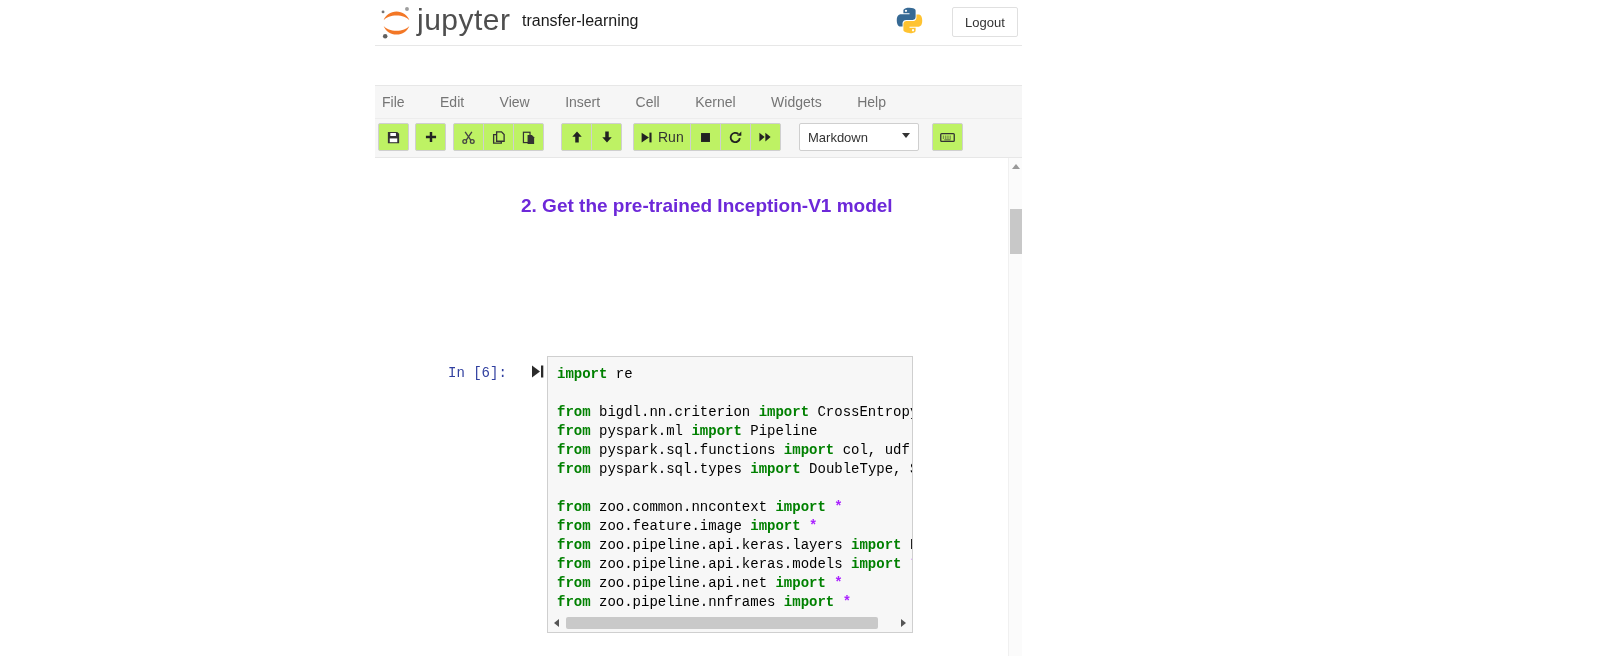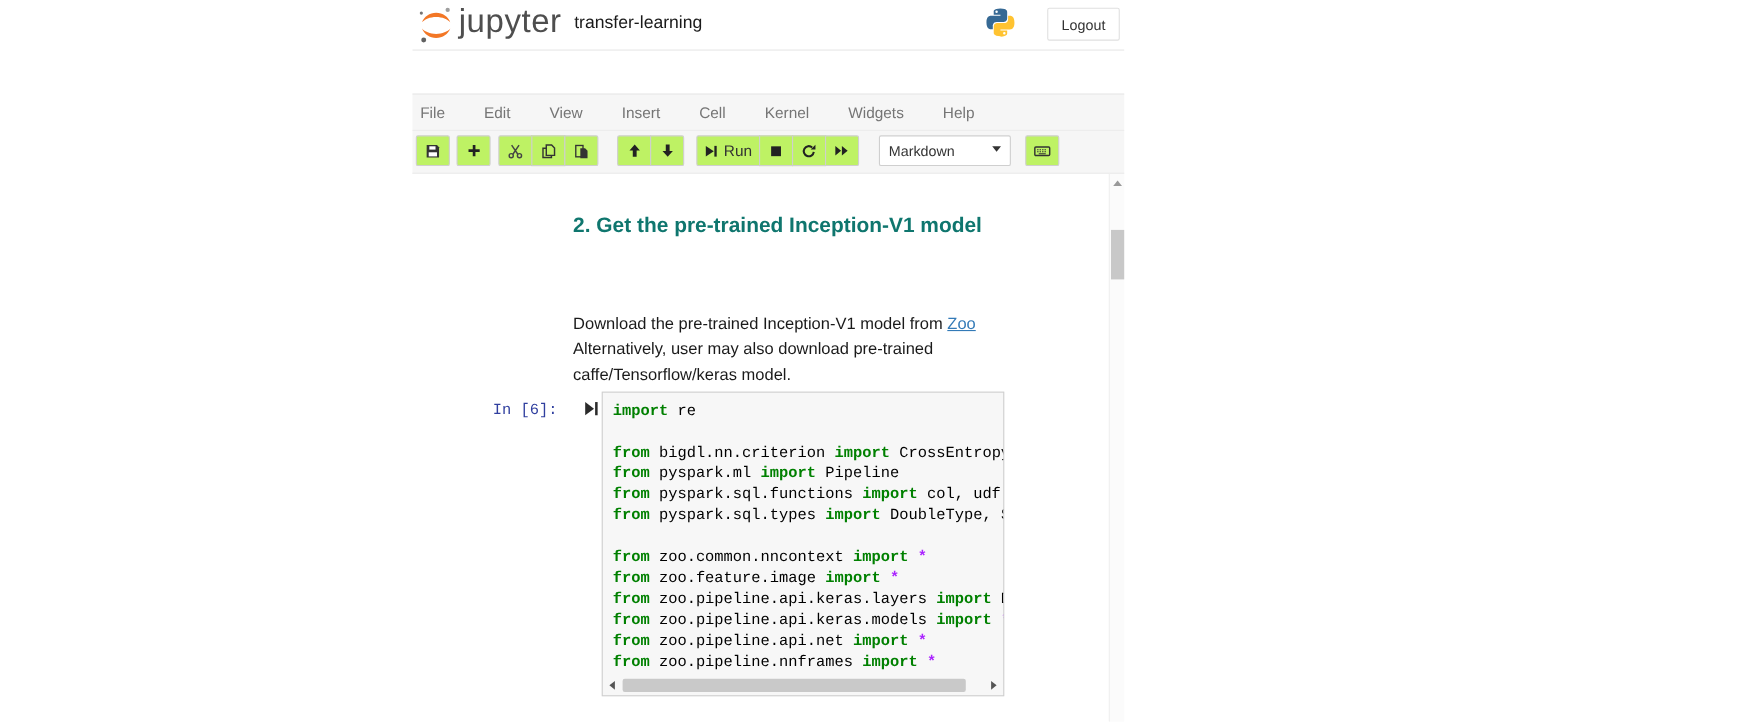--- a/index.html
+++ b/index.html
@@ -46,21 +46,21 @@
   .run-btn { gap:5px; }
   .cell-type { position:absolute; left:424px; width:120px; height:28px; background:#fff;
       border:1px solid #cfcfcf; border-radius:2px; font-size:13px; color:#333;
       display:flex; align-items:center; padding-left:8px; cursor:pointer; }
   .caret { position:absolute; right:8px; top:9px; width:0; height:0;
       border-left:4px solid transparent; border-right:4px solid transparent; border-top:5px solid #333; }
 
   
   .content { position:absolute; top:158px; left:0; width:633px; bottom:0; background:#fff; }
   .md-heading { position:absolute; left:146px; top:37px; width:400px; font-size:19px; font-weight:bold;
-      color:#0f766e; line-height:21px; }
+      color:#6d28d9; line-height:21px; }
   .md-para { position:absolute; left:146px; top:110px; width:400px; font-size:15px; color:#1a1a1a;
       line-height:23px; }
   .md-link { color:#337ab7; text-decoration:underline; cursor:pointer; }
 
   .in-prompt { position:absolute; left:73px; top:207px; font-family:"Liberation Mono","DejaVu Sans Mono",monospace;
       font-size:14px; color:#303F9F; white-space:pre; }
   .cell-run-icon { position:absolute; left:156px; top:206px; }
   .code-box { position:absolute; left:172px; top:198px; width:366px; height:277px;
       background:#f7f7f7; border:1px solid #cfcfcf; overflow:hidden; }
   .code-pre { margin:0; padding:8px 0 0 9px; font-family:"Liberation Mono","DejaVu Sans Mono",monospace;
@@ -207,21 +207,20 @@
             <path d="M3 6h1.4v1H3zm2.4 0h1.4v1H5.4zm2.4 0h1.4v1H7.8zm2.4 0h1.4v1h-1.4zM3 8h1.4v1H3zm2.4 0h1.4v1H5.4zm2.4 0h1.4v1H7.8zm2.4 0h1.4v1h-1.4zM4.6 10h6.8v1H4.6z" fill="#333"></path>
           </svg>
       </button>
     </div>
   </div>
 
   <div class="content">
 
     <div class="md-heading">2. Get the pre-trained Inception-V1 model</div>
 
-    <p class="md-para"><span>Download the pre-trained Inception-V1 model from </span><a class="md-link">Zoo</a><span> Alternatively, user may also download pre-trained caffe/Tensorflow/keras model.</span></p>
 
     <div class="in-prompt">In [6]:</div>
 
     <svg class="cell-run-icon" width="13" height="15" viewBox="0 0 13 15">
         <path d="M1 1.5l8 6-8 6z" fill="#2b2b2b"></path>
         <rect x="10" y="1.5" width="2.3" height="12" fill="#2b2b2b"></rect>
       </svg>
 
     <div class="code-box">
       <pre class="code-pre"><div class="code-line"><span class="tok-kw">import</span><span class="tok-plain"> re</span></div><div class="code-line"> </div><div class="code-line"><span class="tok-kw">from</span><span class="tok-plain"> bigdl.nn.criterion </span><span class="tok-kw">import</span><span class="tok-plain"> CrossEntropyCriterion</span></div><div class="code-line"><span class="tok-kw">from</span><span class="tok-plain"> pyspark.ml </span><span class="tok-kw">import</span><span class="tok-plain"> Pipeline</span></div><div class="code-line"><span class="tok-kw">from</span><span class="tok-plain"> pyspark.sql.functions </span><span class="tok-kw">import</span><span class="tok-plain"> col, udf</span></div><div class="code-line"><span class="tok-kw">from</span><span class="tok-plain"> pyspark.sql.types </span><span class="tok-kw">import</span><span class="tok-plain"> DoubleType, StringType</span></div><div class="code-line"> </div><div class="code-line"><span class="tok-kw">from</span><span class="tok-plain"> zoo.common.nncontext </span><span class="tok-kw">import</span><span class="tok-plain"> </span><span class="tok-op">*</span></div><div class="code-line"><span class="tok-kw">from</span><span class="tok-plain"> zoo.feature.image </span><span class="tok-kw">import</span><span class="tok-plain"> </span><span class="tok-op">*</span></div><div class="code-line"><span class="tok-kw">from</span><span class="tok-plain"> zoo.pipeline.api.keras.layers </span><span class="tok-kw">import</span><span class="tok-plain"> Dense,</span></div><div class="code-line"><span class="tok-kw">from</span><span class="tok-plain"> zoo.pipeline.api.keras.models </span><span class="tok-kw">import</span><span class="tok-plain"> </span><span class="tok-op">*</span></div><div class="code-line"><span class="tok-kw">from</span><span class="tok-plain"> zoo.pipeline.api.net </span><span class="tok-kw">import</span><span class="tok-plain"> </span><span class="tok-op">*</span></div><div class="code-line"><span class="tok-kw">from</span><span class="tok-plain"> zoo.pipeline.nnframes </span><span class="tok-kw">import</span><span class="tok-plain"> </span><span class="tok-op">*</span></div></pre>

